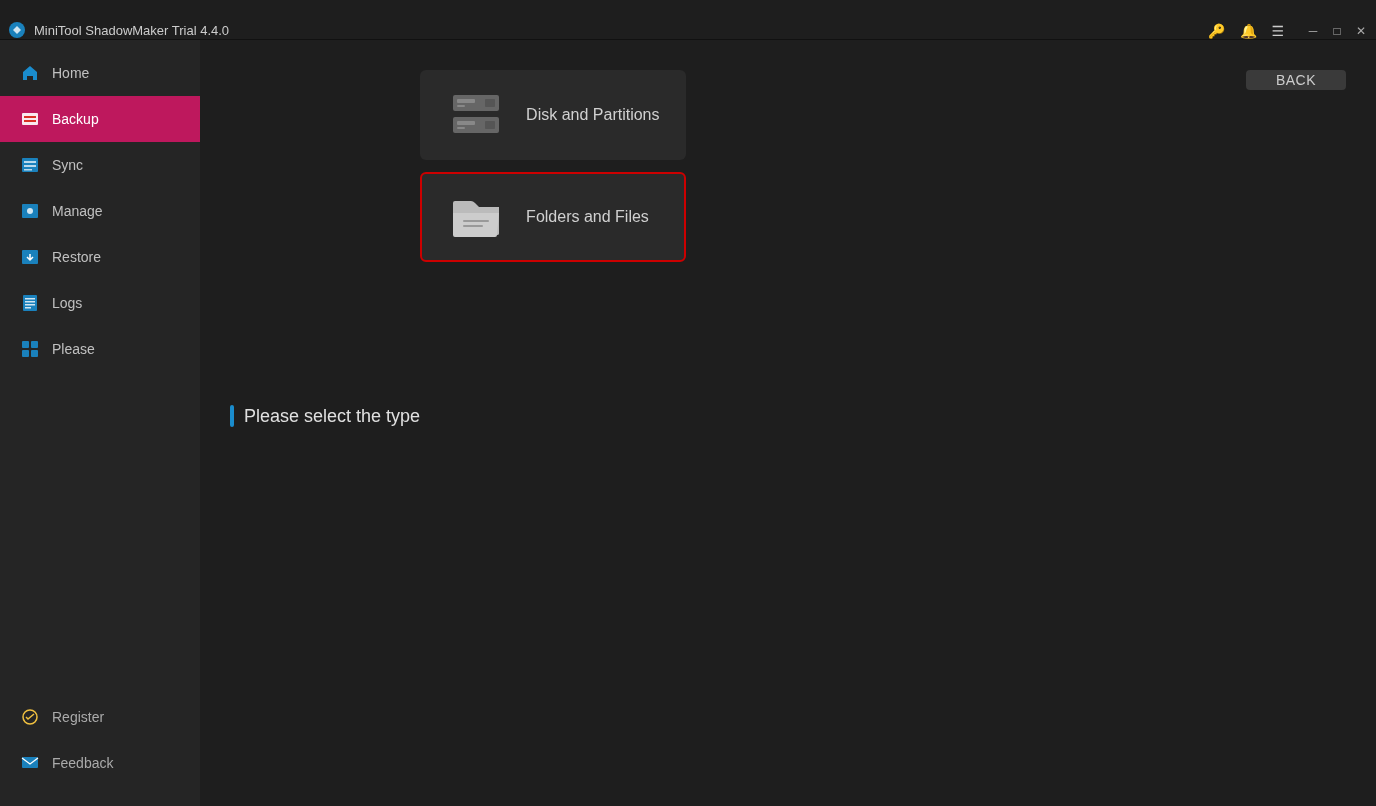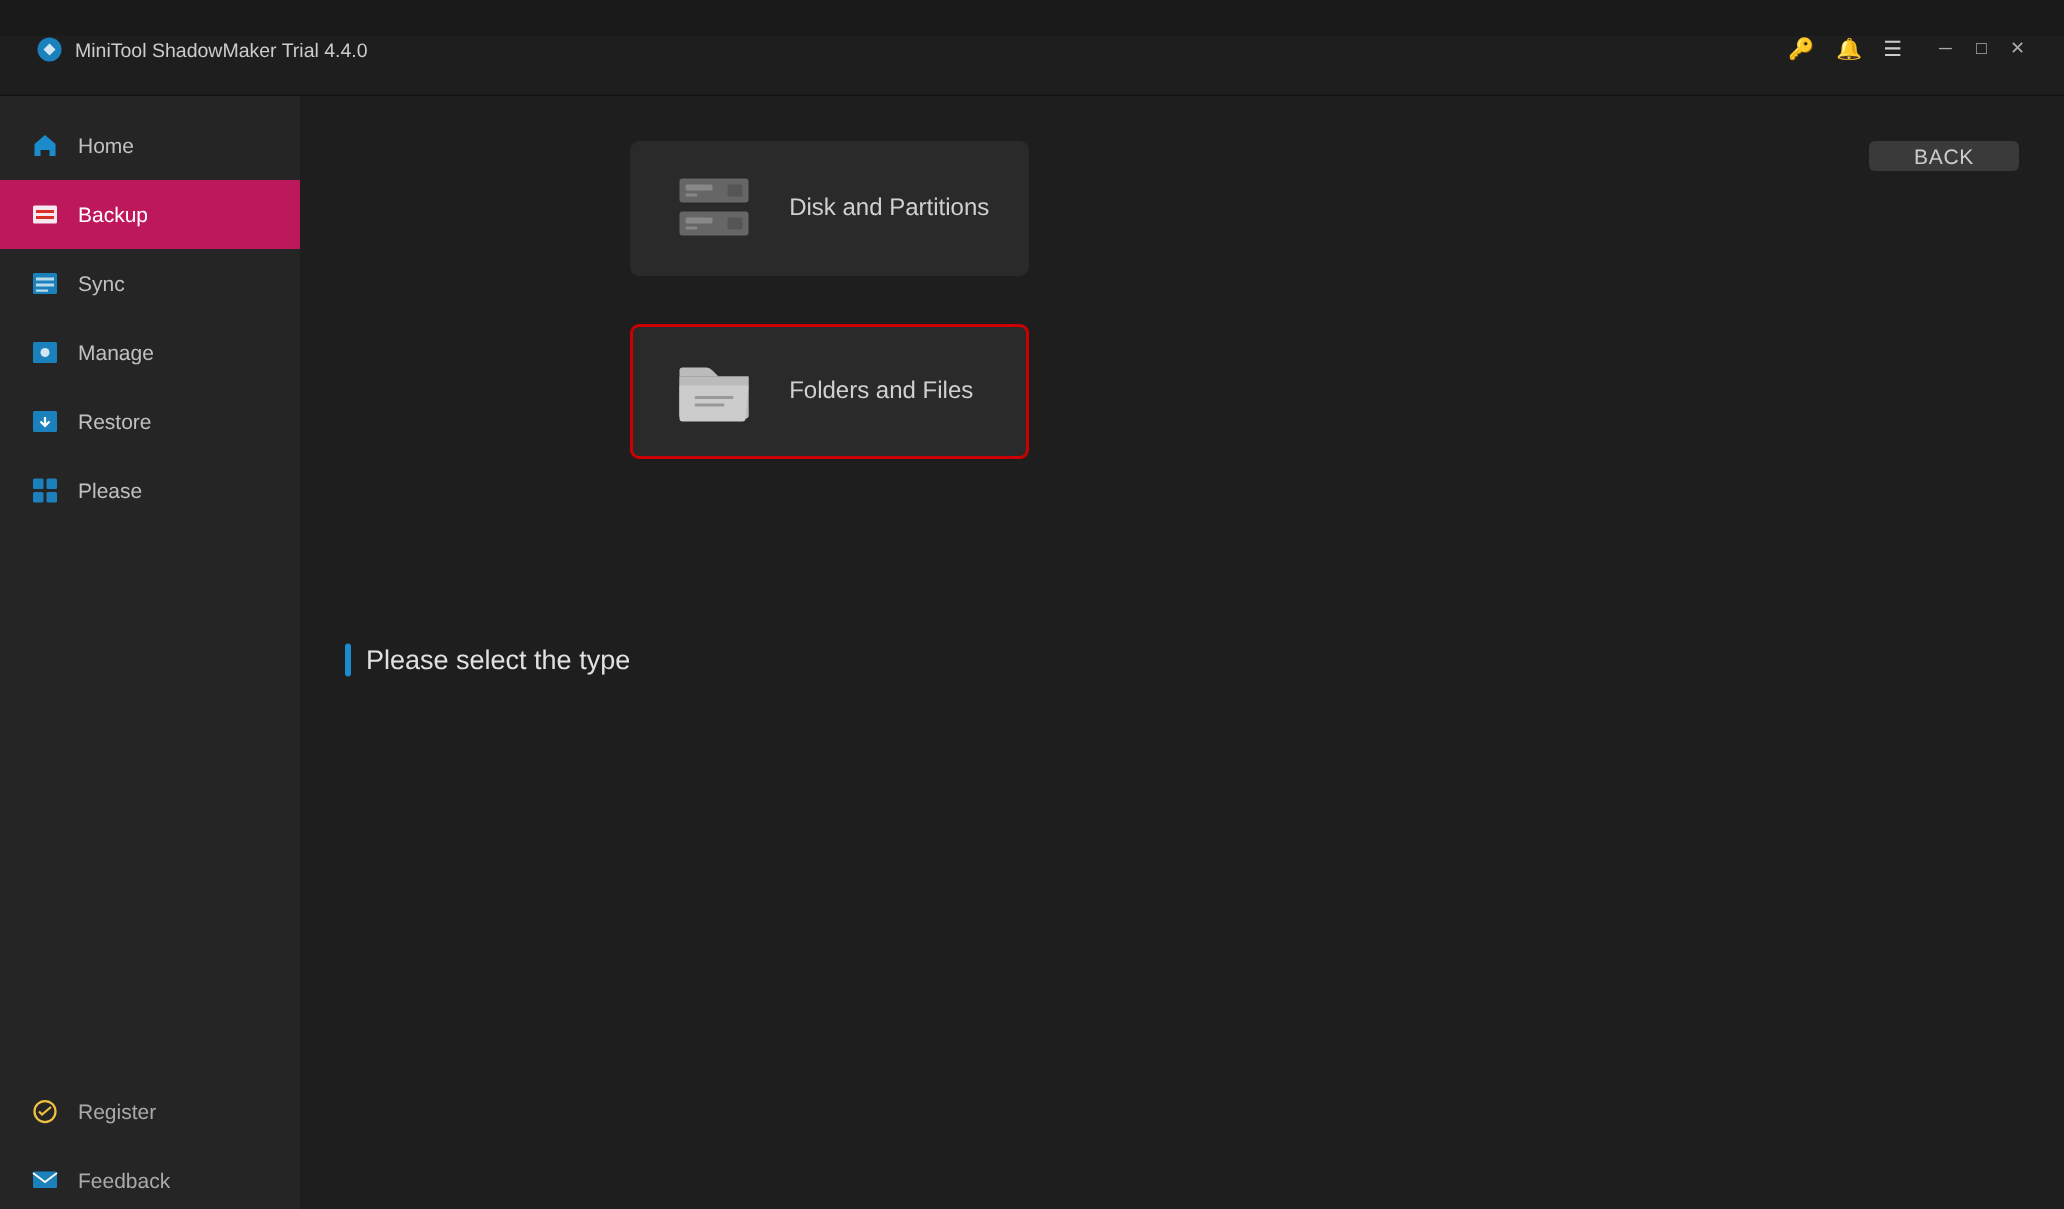--- a/index.html
+++ b/index.html
@@ -10,25 +10,24 @@
       font-family: 'Segoe UI', Arial, sans-serif;
       color: #e0e0e0;
       overflow: hidden;
     }
 
     
     .title-bar {
       height: 40px;
       background: #1e1e1e;
       display: flex;
-      align-items: flex-start;
+      align-items: flex-end;
       justify-content: space-between;
-      padding: 0 24px;
+      padding: 0 8px;
       border-bottom: 1px solid #111;
-      margin-top: 24px;
     }
     .title-bar-left {
       display: flex;
       align-items: center;
       gap: 8px;
     }
     .title-bar-logo {
       width: 18px;
       height: 18px;
     }
@@ -129,21 +128,21 @@
     .section-title-bar {
       width: 4px;
       height: 22px;
       background: #1a8ccd;
       border-radius: 2px;
     }
 
     .type-cards {
       display: flex;
       flex-direction: column;
-      gap: 32px;
+      gap: 12px;
       max-width: 750px;
     }
 
     .type-card {
       display: flex;
       align-items: center;
       gap: 20px;
       background: #2a2a2a;
       border-radius: 6px;
       padding: 0 24px;
@@ -261,20 +260,32 @@
       <div class="sidebar-item">
         <span class="sidebar-icon">
           <svg width="18" height="18" viewBox="0 0 18 18" fill="none">
             <rect x="1" y="2" width="16" height="14" rx="1" fill="#1a8ccd" opacity="0.9"></rect>
             <path d="M9 6 L9 12 M6 9 L9 12 L12 9" stroke="white" stroke-width="1.5" fill="none"></path>
           </svg>
         </span>
         <span>Restore</span>
       </div>
 
+      <div class="sidebar-item">
+        <span class="sidebar-icon">
+          <svg width="18" height="18" viewBox="0 0 18 18" fill="none">
+            <rect x="2" y="1" width="14" height="16" rx="1" fill="#1a8ccd" opacity="0.9"></rect>
+            <rect x="4" y="4" width="10" height="1.5" fill="white" opacity="0.8"></rect>
+            <rect x="4" y="7" width="10" height="1.5" fill="white" opacity="0.8"></rect>
+            <rect x="4" y="10" width="10" height="1.5" fill="white" opacity="0.8"></rect>
+            <rect x="4" y="13" width="6" height="1.5" fill="white" opacity="0.8"></rect>
+          </svg>
+        </span>
+        <span>Logs</span>
+      </div>
 
       <div class="sidebar-item">
         <span class="sidebar-icon">
           <svg width="18" height="18" viewBox="0 0 18 18" fill="none">
             <rect x="1" y="1" width="7" height="7" rx="1" fill="#1a8ccd" opacity="0.9"></rect>
             <rect x="10" y="1" width="7" height="7" rx="1" fill="#1a8ccd" opacity="0.9"></rect>
             <rect x="1" y="10" width="7" height="7" rx="1" fill="#1a8ccd" opacity="0.9"></rect>
             <rect x="10" y="10" width="7" height="7" rx="1" fill="#1a8ccd" opacity="0.9"></rect>
           </svg>
         </span>

